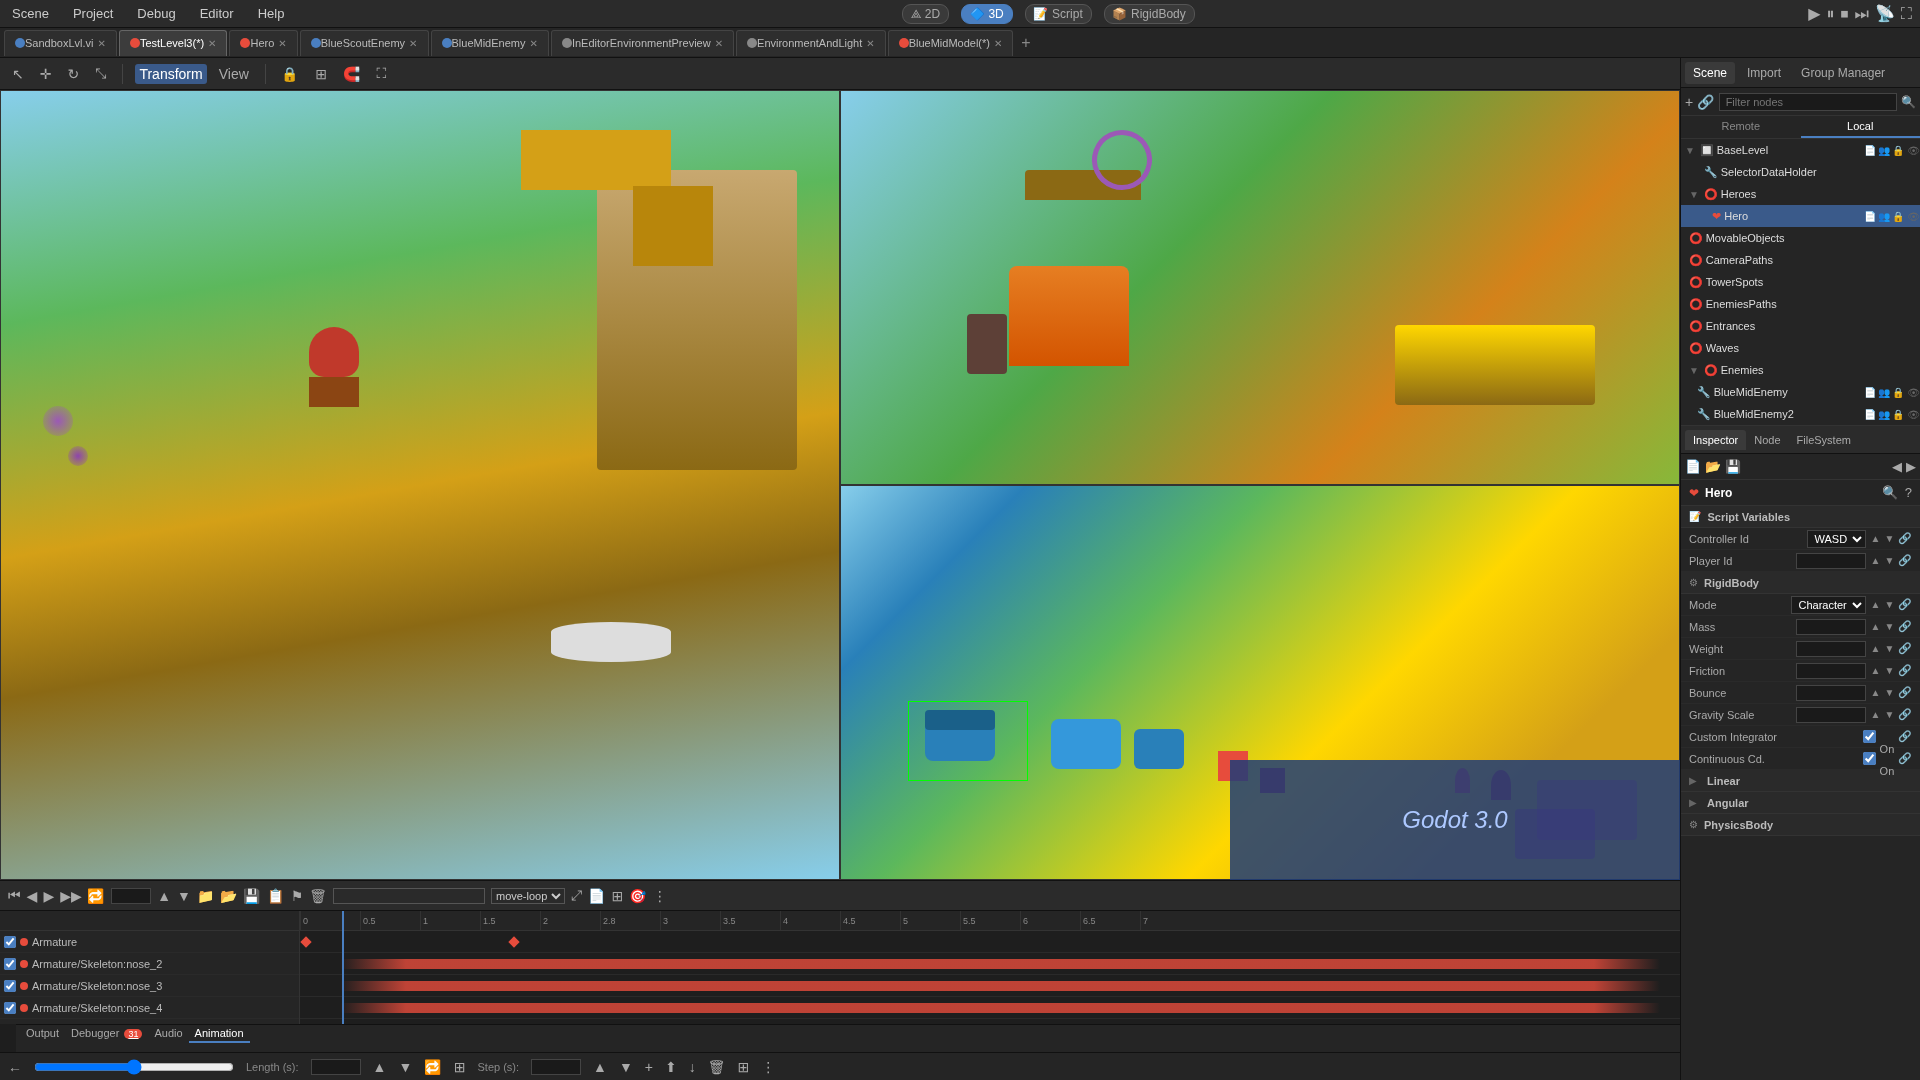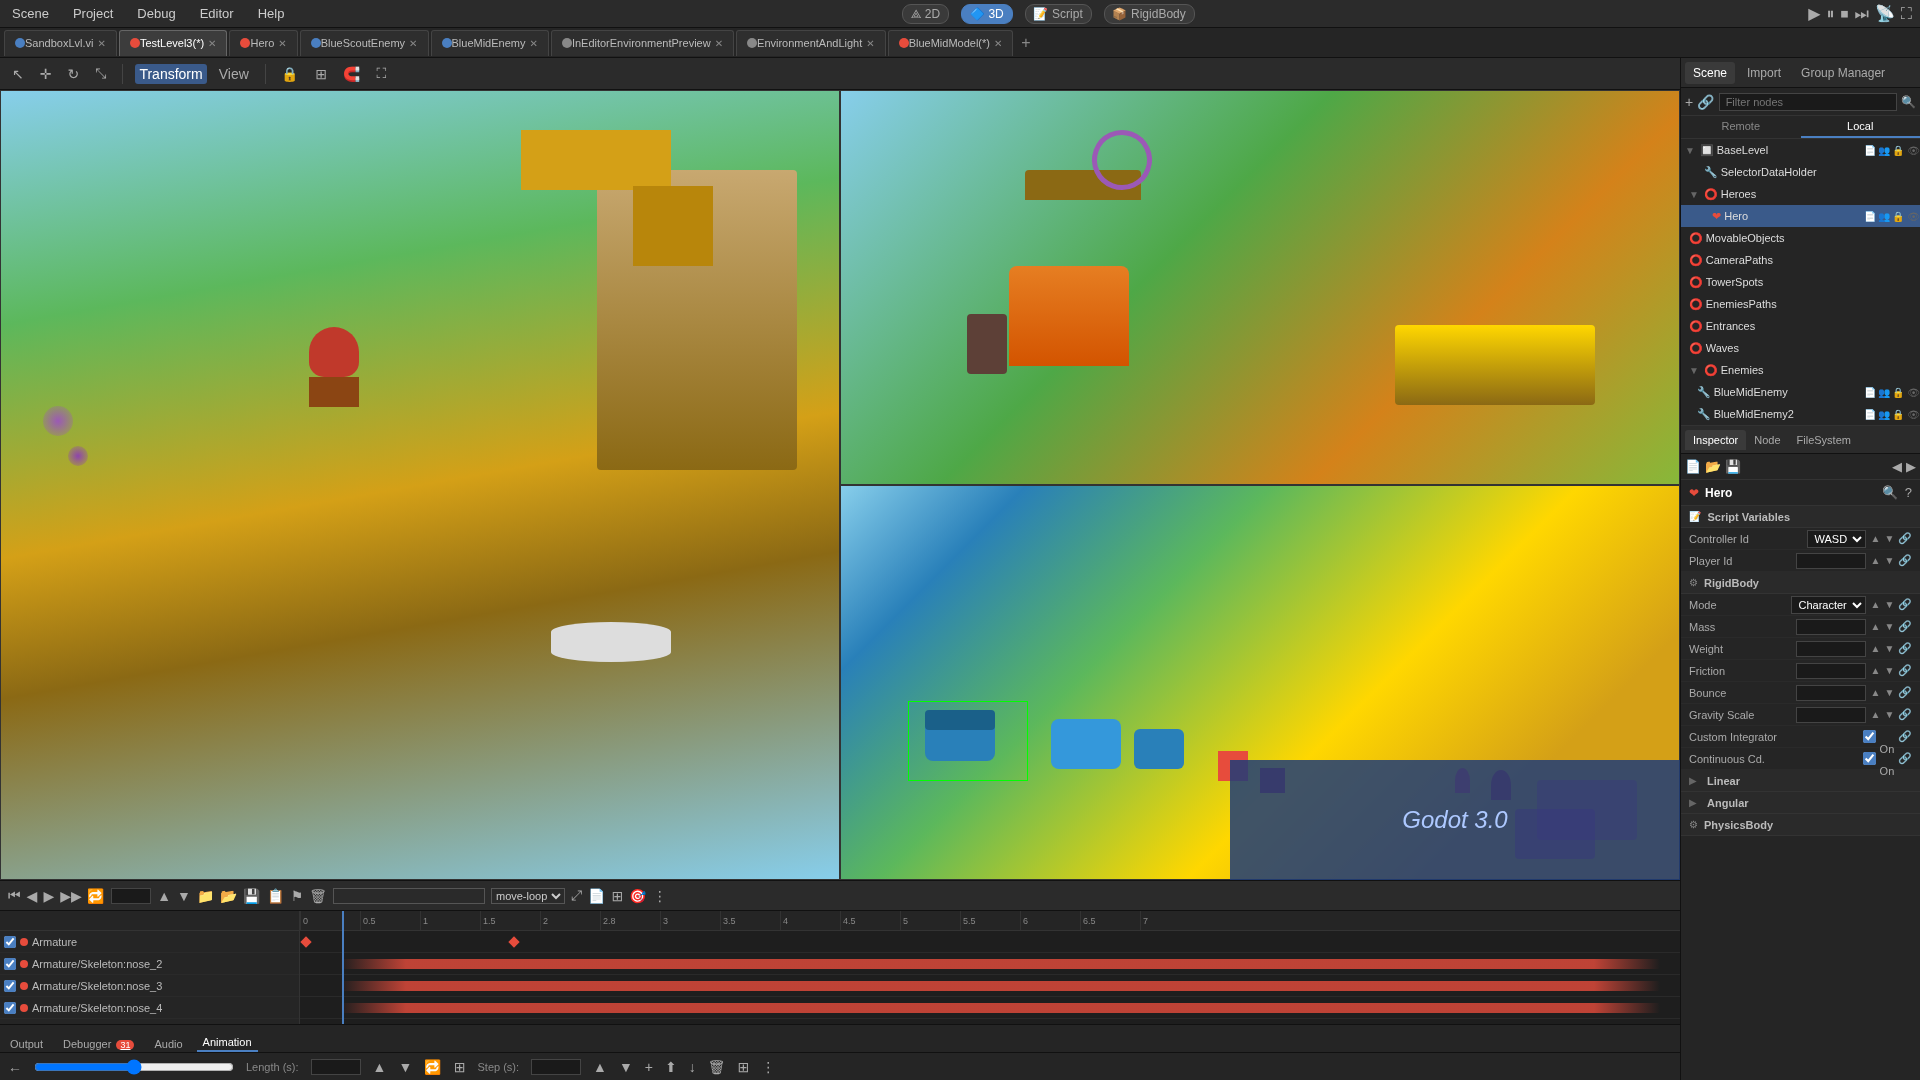--- a/index.html
+++ b/index.html
@@ -116,22 +116,22 @@
     .ruler-mark { font-size: 9px; color: #888; flex: 0 0 60px; text-align: center; border-left: 1px solid #333; height: 100%; display: flex; align-items: center; padding-left: 2px; }
 
     .keyframe-row {
       height: 22px; border-bottom: 1px solid #2a2a2a; position: relative;
     }
     .keyframe-diamond {
       position: absolute; width: 8px; height: 8px; background: #e74c3c;
       transform: rotate(45deg); top: 7px;
     }
     #bottom-tabs {
-      display: flex; align-items: flex-end; background: #252525; height: 28px;
-      padding: 0 4px; border-top: 1px solid #111; gap: 8px;
+      display: flex; align-items: flex-start; background: #252525; height: 28px;
+      padding: 0 4px; border-top: 1px solid #111;  margin-left: 16px;
     }
     .bottom-tab { color: #aaa; cursor: pointer; font-size: 11px; padding: 2px 6px; }
     .bottom-tab.active { color: #fff; border-bottom: 2px solid #4a7fc1; }
     .bottom-tab-badge { background: #e74c3c; color: #fff; border-radius: 8px; font-size: 9px; padding: 0 4px; margin-left: 2px; text-decoration: underline; }
 
     #length-step-bar {
       display: flex; align-items: center; background: #252525; height: 28px;
       padding: 0 8px; gap: 12px; border-top: 1px solid #111;
     }
     .ls-label { color: #888; font-size: 11px; }

